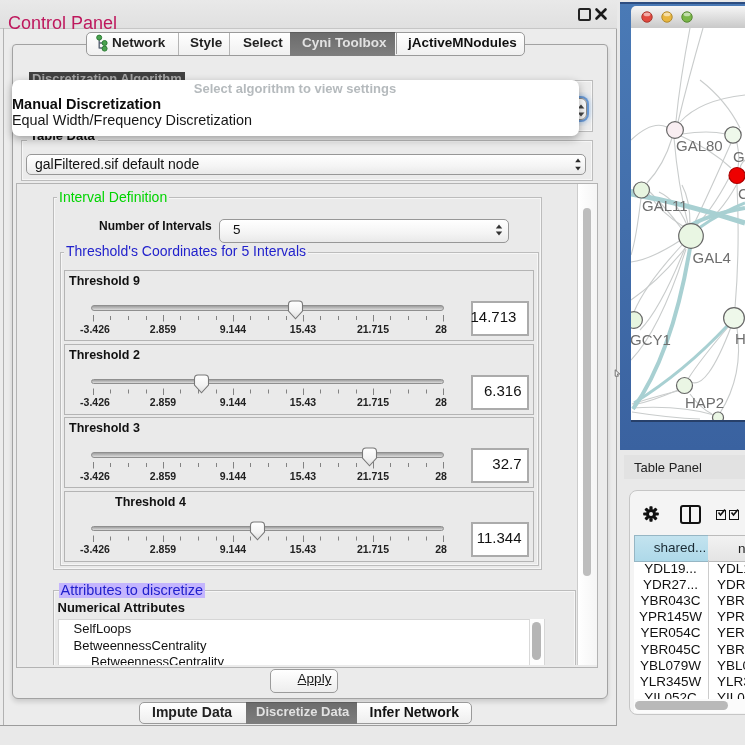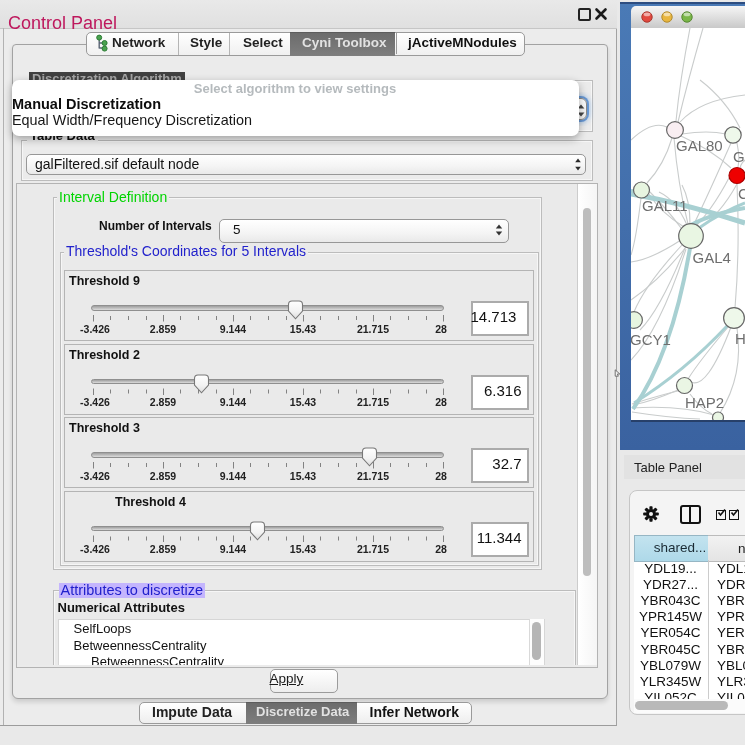--- a/index.html
+++ b/index.html
@@ -249,21 +249,21 @@
 <div style="position:absolute;left:41.5px;top:399px;white-space:nowrap;line-height:1;font-size:14.5px;color:#2121cc;background:#c4b5fd;padding:0 2px;">Attributes to discretize</div>
 <div style="position:absolute;left:40.5px;top:416.5px;white-space:nowrap;line-height:1;font-size:13px;font-weight:bold;color:#111;">Numerical Attributes</div>
 <div style="position:absolute;left:40.5px;top:435px;width:485px;height:62px;background:#ffffff;border:1px solid #d6d6d6;"></div>
 <div style="position:absolute;left:56.5px;top:438px;white-space:nowrap;line-height:1;font-size:13px;color:#111;">SelfLoops</div>
 <div style="position:absolute;left:56.5px;top:454.5px;white-space:nowrap;line-height:1;font-size:13px;color:#111;">BetweennessCentrality</div>
 <div style="position:absolute;left:74px;top:471px;white-space:nowrap;line-height:1;font-size:13px;color:#111;">BetweennessCentrality</div>
 <div style="position:absolute;left:511.5px;top:435px;width:14px;height:62px;background:#fdfdfd;border-left:1px solid #d9d9d9;"></div>
 <div style="position:absolute;left:514.5px;top:438px;width:9px;height:38px;background:#b5b5b5;border-radius:5px;"></div>
 </div>
 <div style="position:absolute;left:269.5px;top:669px;width:66px;height:22px;background:linear-gradient(#ffffff,#ededed);border:1px solid #9b9b9b;border-radius:5px;"></div>
-<div style="position:absolute;left:269.5px;top:672px;white-space:nowrap;line-height:1;width:90px;font-size:13.5px;font-weight:500;color:#1a1a1a;text-decoration:underline;">Apply</div>
+<div style="position:absolute;left:269.5px;top:672px;white-space:nowrap;line-height:1;width:90px;text-align:center;font-size:13.5px;font-weight:500;color:#1a1a1a;text-decoration:underline;">Apply</div>
 <div style="position:absolute;left:139px;top:702px;width:331px;height:20px;background:linear-gradient(#ffffff,#eeeeee);border:1px solid #9a9a9a;border-radius:5px;z-index:20;"></div>
 <div style="position:absolute;left:246px;top:702px;width:111px;height:21px;background:linear-gradient(#6c6c6c,#7e7e7e);border-top:1px solid #5c5c5c;z-index:21;"></div>
 <div style="position:absolute;z-index:23;left:0;top:0">
 <div style="position:absolute;left:152px;top:705px;white-space:nowrap;line-height:1;font-size:14px;font-weight:600;color:#222;">Impute Data</div>
 <div style="position:absolute;left:256px;top:705px;white-space:nowrap;line-height:1;font-size:13px;font-weight:600;color:#e2e2e2;">Discretize Data</div>
 <div style="position:absolute;left:369.5px;top:705px;white-space:nowrap;line-height:1;font-size:14px;font-weight:600;color:#111;">Infer Network</div>
 </div>
 <div style="position:absolute;left:11.5px;top:80px;width:567px;height:56px;background:#ffffff;border-radius:7px;box-shadow:0 3px 9px rgba(0,0,0,0.32);z-index:50;"></div>
 <div style="position:absolute;z-index:51;left:0;top:0">
 <div style="position:absolute;left:11.5px;top:82px;white-space:nowrap;line-height:1;width:567px;text-align:center;font-size:13px;font-weight:bold;color:#b5babd;">Select algorithm to view settings</div>

